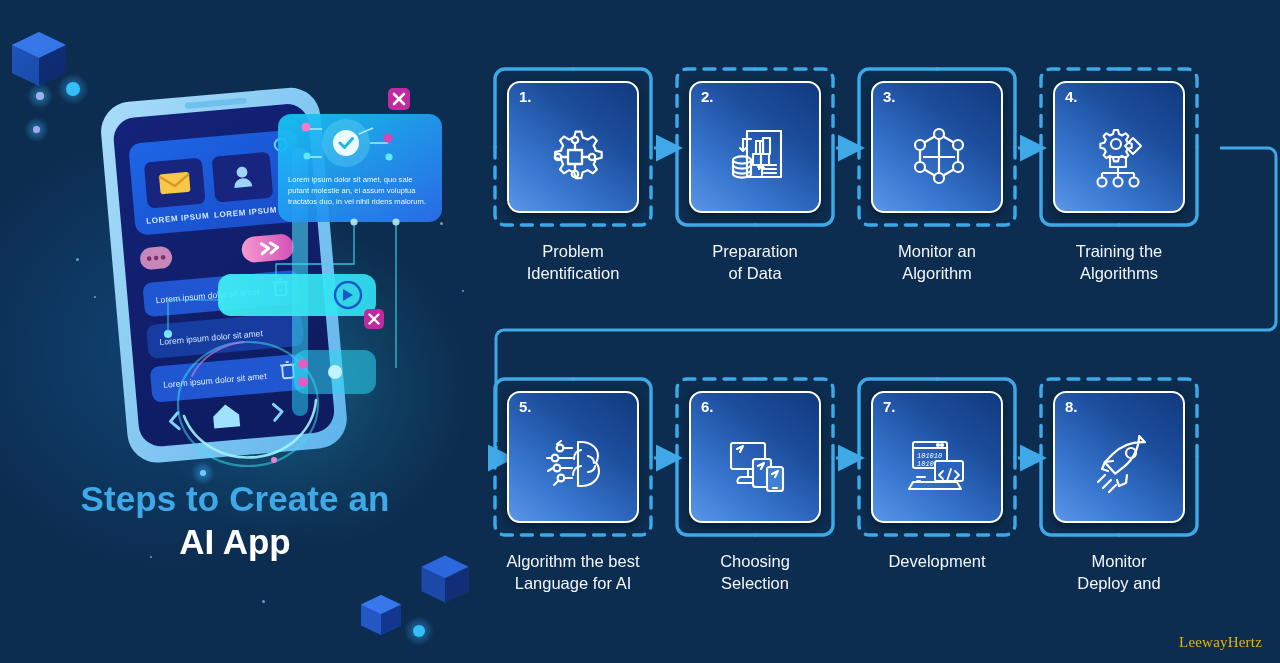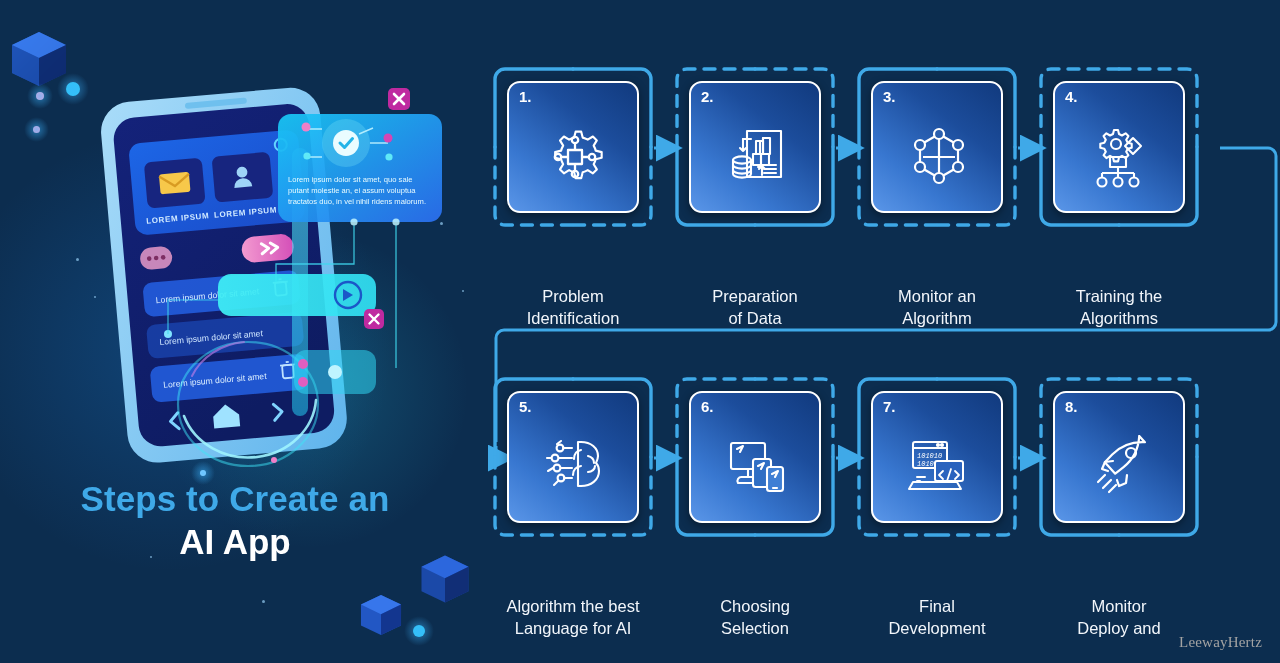--- a/index.html
+++ b/index.html
@@ -30,21 +30,21 @@
   #phone-illustration { position:absolute; left:96px; top:86px; width:350px; height:380px; }
   #phone-illustration svg { display:block; overflow:visible; }
 
   
   #title-block { position:absolute; left:0; top:478px; width:470px; text-align:center; }
   #title-block .l1 { font-size:35px; font-weight:bold; color:#3fa9e8; letter-spacing:.1px; line-height:1.22; }
   #title-block .l2 { font-size:35px; font-weight:bold; color:#ffffff; line-height:1.22; }
 
   
   #watermark { position:absolute; right:18px; bottom:12px;
-    font-family:"Liberation Serif", serif; font-size:15px; color:#a3a3a3; letter-spacing:.2px; }
+    font-family:"Liberation Serif", serif; font-size:15px; color:#eab308; letter-spacing:.2px; }
 
   
   #flow { position:absolute; left:478px; top:52px; width:800px; height:560px; }
   #connectors { position:absolute; left:0; top:0; width:800px; height:560px; }
 
   
   .step { position:absolute; width:162px; }
   .frame { position:absolute; left:0; top:0; width:162px; height:162px; }
   .frame svg { display:block; }
   .card {
@@ -53,21 +53,21 @@
     background:linear-gradient(218deg,#113a7e 0%,#1c4d9c 34%,#3877d0 72%,#5a96e8 100%);
     border:2.5px solid #ffffff;
     box-shadow:0 3px 9px rgba(0,0,0,.38);
     overflow:hidden;
   }
   .card .num { position:absolute; left:10px; top:5px; font-size:15px; font-weight:bold; color:#ffffff; }
   .card .glyph { position:absolute; left:0; top:20px; width:132px; height:108px;
     display:flex; align-items:center; justify-content:center;font-style:italic; }
   .card .glyph svg { display:block; }
   .caption { position:absolute; left:-22px; top:175px; width:206px; text-align:center;
-    font-size:16.5px; line-height:1.32; color:#f2f6fb;margin-top:45px; }
+    font-size:16.5px; line-height:1.32; color:#f2f6fb; }
 </style>
 </head>
 <body>
 
 <div id="stage">
 
   <div class="amb g1"></div>
   <div class="amb g2"></div>
 
   <div class="cube" style="left:8px;top:28px;">
@@ -507,21 +507,20 @@
                 <text x="12" y="29">101010</text>
             </g>
             <rect x="30" y="24" width="28" height="20" rx="2" fill="#2a63be"></rect>
             <path d="M38 34 l-4 4 4 4 M50 34 l4 4 -4 4 M46 32 l-4 12" stroke-width="1.8"></path>
             <path d="M12 40 h8 M12 44 h3"></path>
             <path d="M8 45 h44 l4 7 H4 z"></path>
           </svg>
         </span>
       </div>
       <div class="caption">
-        <div>Final</div>
         <div>Development</div>
       </div>
     </div>
 
     <div class="step" style="left:560px;top:324px;">
       <div class="frame">
         <svg width="162" height="162" viewBox="0 0 162 162">
           <path d="M81 3 H149 a10 10 0 0 1 10 10 V81" fill="none" stroke="#3fa9e8" stroke-width="3.4" stroke-dasharray="11 9" stroke-linecap="round"></path>
           <path d="M81 3 H13 a10 10 0 0 0 -10 10 V81" fill="none" stroke="#3fa9e8" stroke-width="3.4" stroke-dasharray="11 9" stroke-linecap="round"></path>
           <path d="M3 81 V149 a10 10 0 0 0 10 10 H81" fill="none" stroke="#3fa9e8" stroke-width="3.4" stroke-linecap="round"></path>

